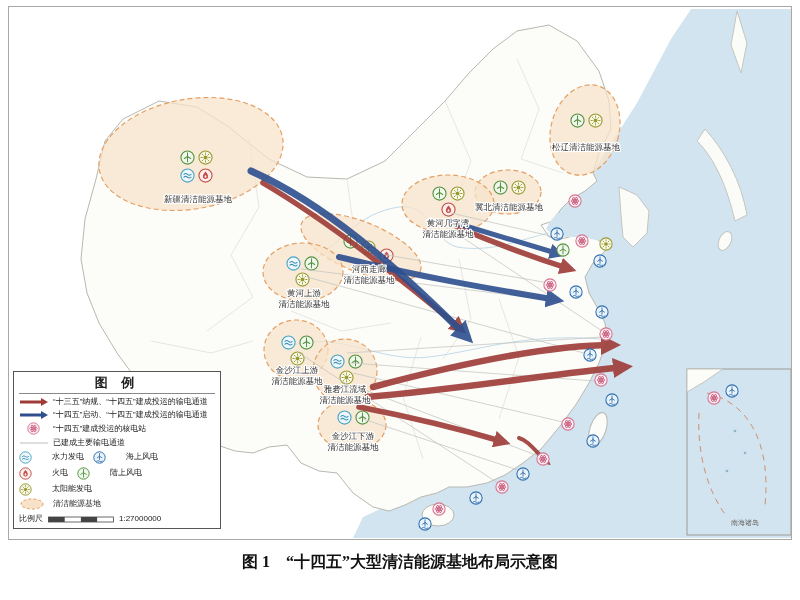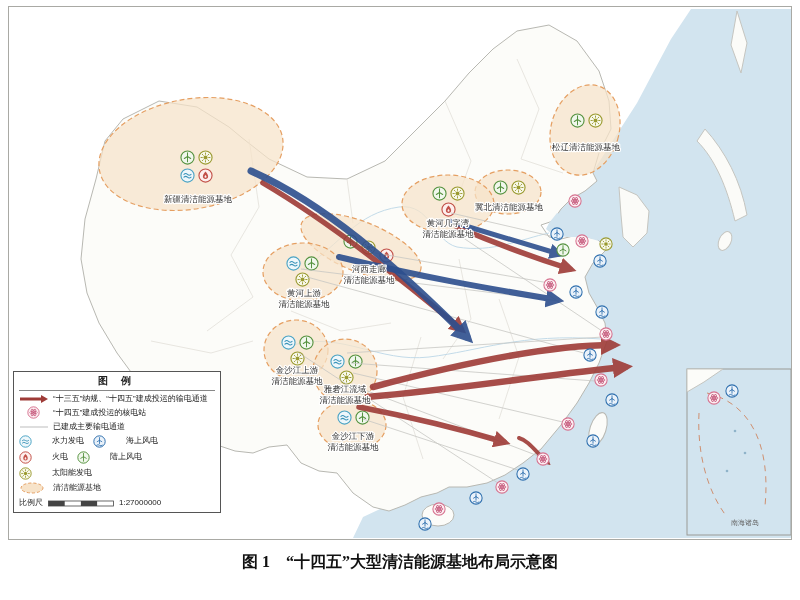--- a/index.html
+++ b/index.html
@@ -5,21 +5,21 @@
   html,body{margin:0;padding:0;background:#fff;}
   .page{position:relative;width:800px;height:600px;background:#fff;overflow:hidden;
         font-family:"Liberation Sans",sans-serif;}
   .map-frame{position:absolute;left:8px;top:6px;width:782px;height:532px;
              border:1px solid #a9a9a4;background:#fff;}
   .map-frame > svg{display:block;}
   
   .legend{position:absolute;left:4px;top:364px;width:208px;background:#fff;
           border:1px solid #555;padding:3px 5px 4px 5px;box-sizing:border-box;
           font-size:8px;color:#222;line-height:1.25;}
-  .legend-title{text-align:center;font-weight:bold;font-size:10px;letter-spacing:5px;
+  .legend-title{text-align:center;font-weight:bold;font-size:13px;letter-spacing:5px;
                 border-bottom:1px solid #888;padding-bottom:2px;margin-bottom:3px;}
   .lrow{display:flex;align-items:center;gap:4px;margin:2.5px 0;}
   .lrow svg{flex:0 0 auto;}
   .ltypes{display:flex;flex-wrap:wrap;column-gap:9px;row-gap:3px;margin:3px 0 2px 0;}
   .litem{display:flex;align-items:center;gap:20px;}
   .lscale{display:flex;align-items:center;gap:5px;margin-top:4px;}
   
   .caption{position:absolute;left:0;top:552px;width:800px;text-align:center;
            font-family:"Liberation Serif","DejaVu Serif",serif;font-weight:bold;
            font-size:16px;color:#111;}
@@ -274,20 +274,27 @@
     <div class="legend">
       <div class="legend-title">图 例</div>
       <div class="lrow">
         <svg width="30" height="10">
           <line x1="1" y1="5" x2="22" y2="5" stroke="#9e3b37" stroke-width="3"></line>
           <path d="M22,1 L29,5 L22,9 z" fill="#9e3b37"></path>
         </svg>
         <span>“十三五”纳规、“十四五”建成投运的输电通道</span>
       </div>
       <div class="lrow">
+        <svg width="30" height="10">
+          <line x1="1" y1="5" x2="22" y2="5" stroke="#2d4f8e" stroke-width="3"></line>
+          <path d="M22,1 L29,5 L22,9 z" fill="#2d4f8e"></path>
+        </svg>
+        <span>“十四五”启动、“十四五”建成投运的输电通道</span>
+      </div>
+      <div class="lrow">
         <svg width="30" height="13">
           <use href="#sym-nuclear" x="8" y="0" width="13" height="13"></use>
         </svg>
         <span>“十四五”建成投运的核电站</span>
       </div>
       <div class="lrow">
         <svg width="30" height="6">
           <line x1="1" y1="3" x2="29" y2="3" stroke="#bdbdbd" stroke-width="1"></line>
         </svg>
         <span>已建成主要输电通道</span>

